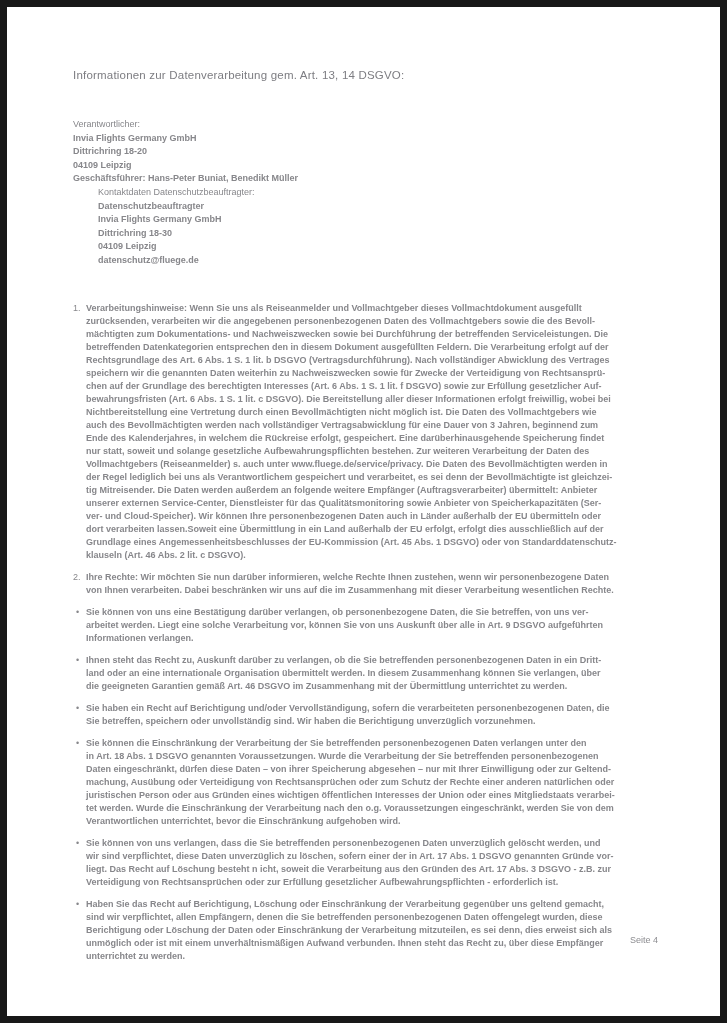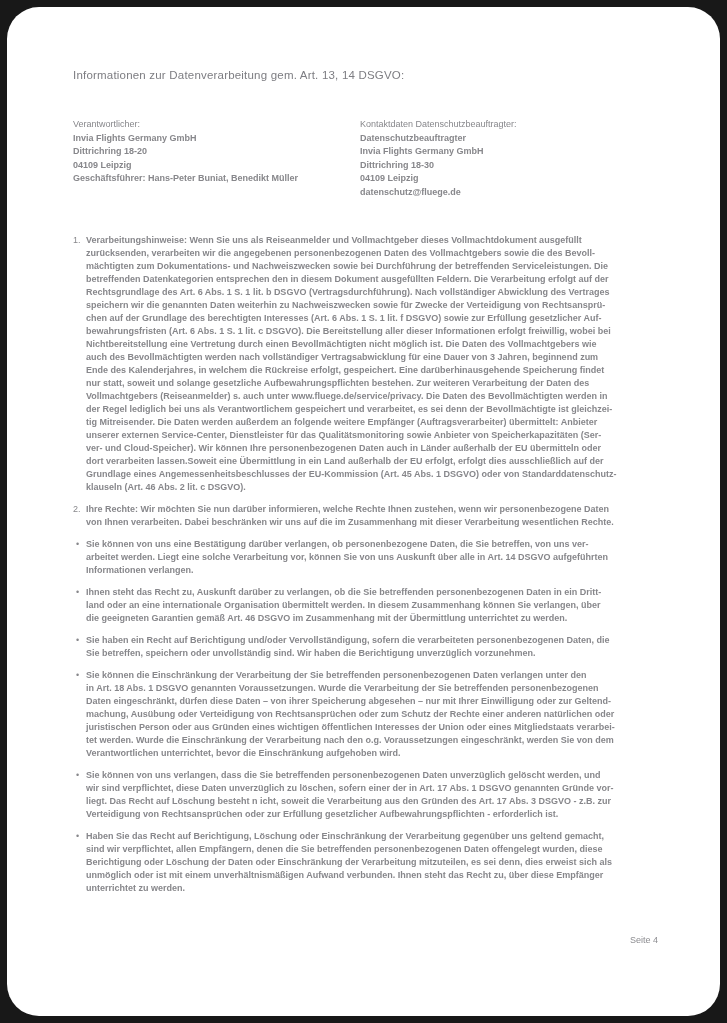--- a/index.html
+++ b/index.html
@@ -8,42 +8,42 @@
     background: #181818;
     position: relative;
     font-family: "Liberation Sans", "DejaVu Sans", sans-serif;
     overflow: hidden;
   }
   .page {
     position: absolute;
     left: 7px; top: 7px;
     width: 713px; height: 1009px;
     background: #ffffff;
-    border-radius: 32px;
   }
   .content {
     position: absolute;
     left: 66px; top: 61px;
     width: 586px;
     color: #87878b;
   }
   .doc-title {
     font-size: 11.5px;
     color: #7d7d82;
     letter-spacing: 0.2px;
     line-height: 15px;
   }
   .header-row {
     display: flex;
     margin-top: 35px;
     font-size: 9px;
     line-height: 13.6px;
+    flex-direction: column;
   }
   .header-col-left { width: 287px; flex-shrink: 0; }
-  .header-col-right { flex: 1; }
+  .header-col-right { flex: 1; margin-left: 25px; }
   .pre { white-space: pre-line; font-weight: bold; }
   .body-list {
     margin-top: 34px;
     font-size: 9px;
     line-height: 13px;
   }
   .item {
     display: flex;
     margin-bottom: 9px;
   }
@@ -117,21 +117,21 @@
 
       <div class="item">
         <div class="marker">2.</div>
         <div class="text pre">Ihre Rechte: Wir möchten Sie nun darüber informieren, welche Rechte Ihnen zustehen, wenn wir personenbezogene Daten
 von Ihnen verarbeiten. Dabei beschränken wir uns auf die im Zusammenhang mit dieser Verarbeitung wesentlichen Rechte.</div>
       </div>
 
       <div class="item bullet">
         <div class="marker">•</div>
         <div class="text pre">Sie können von uns eine Bestätigung darüber verlangen, ob personenbezogene Daten, die Sie betreffen, von uns ver-
-arbeitet werden. Liegt eine solche Verarbeitung vor, können Sie von uns Auskunft über alle in Art. 14 DSGVO aufgeführten
+arbeitet werden. Liegt eine solche Verarbeitung vor, können Sie von uns Auskunft über alle in Art. 9 DSGVO aufgeführten
 Informationen verlangen.</div>
       </div>
 
       <div class="item bullet">
         <div class="marker">•</div>
         <div class="text pre">Ihnen steht das Recht zu, Auskunft darüber zu verlangen, ob die Sie betreffenden personenbezogenen Daten in ein Dritt-
 land oder an eine internationale Organisation übermittelt werden. In diesem Zusammenhang können Sie verlangen, über
 die geeigneten Garantien gemäß Art. 46 DSGVO im Zusammenhang mit der Übermittlung unterrichtet zu werden.</div>
       </div>
 

